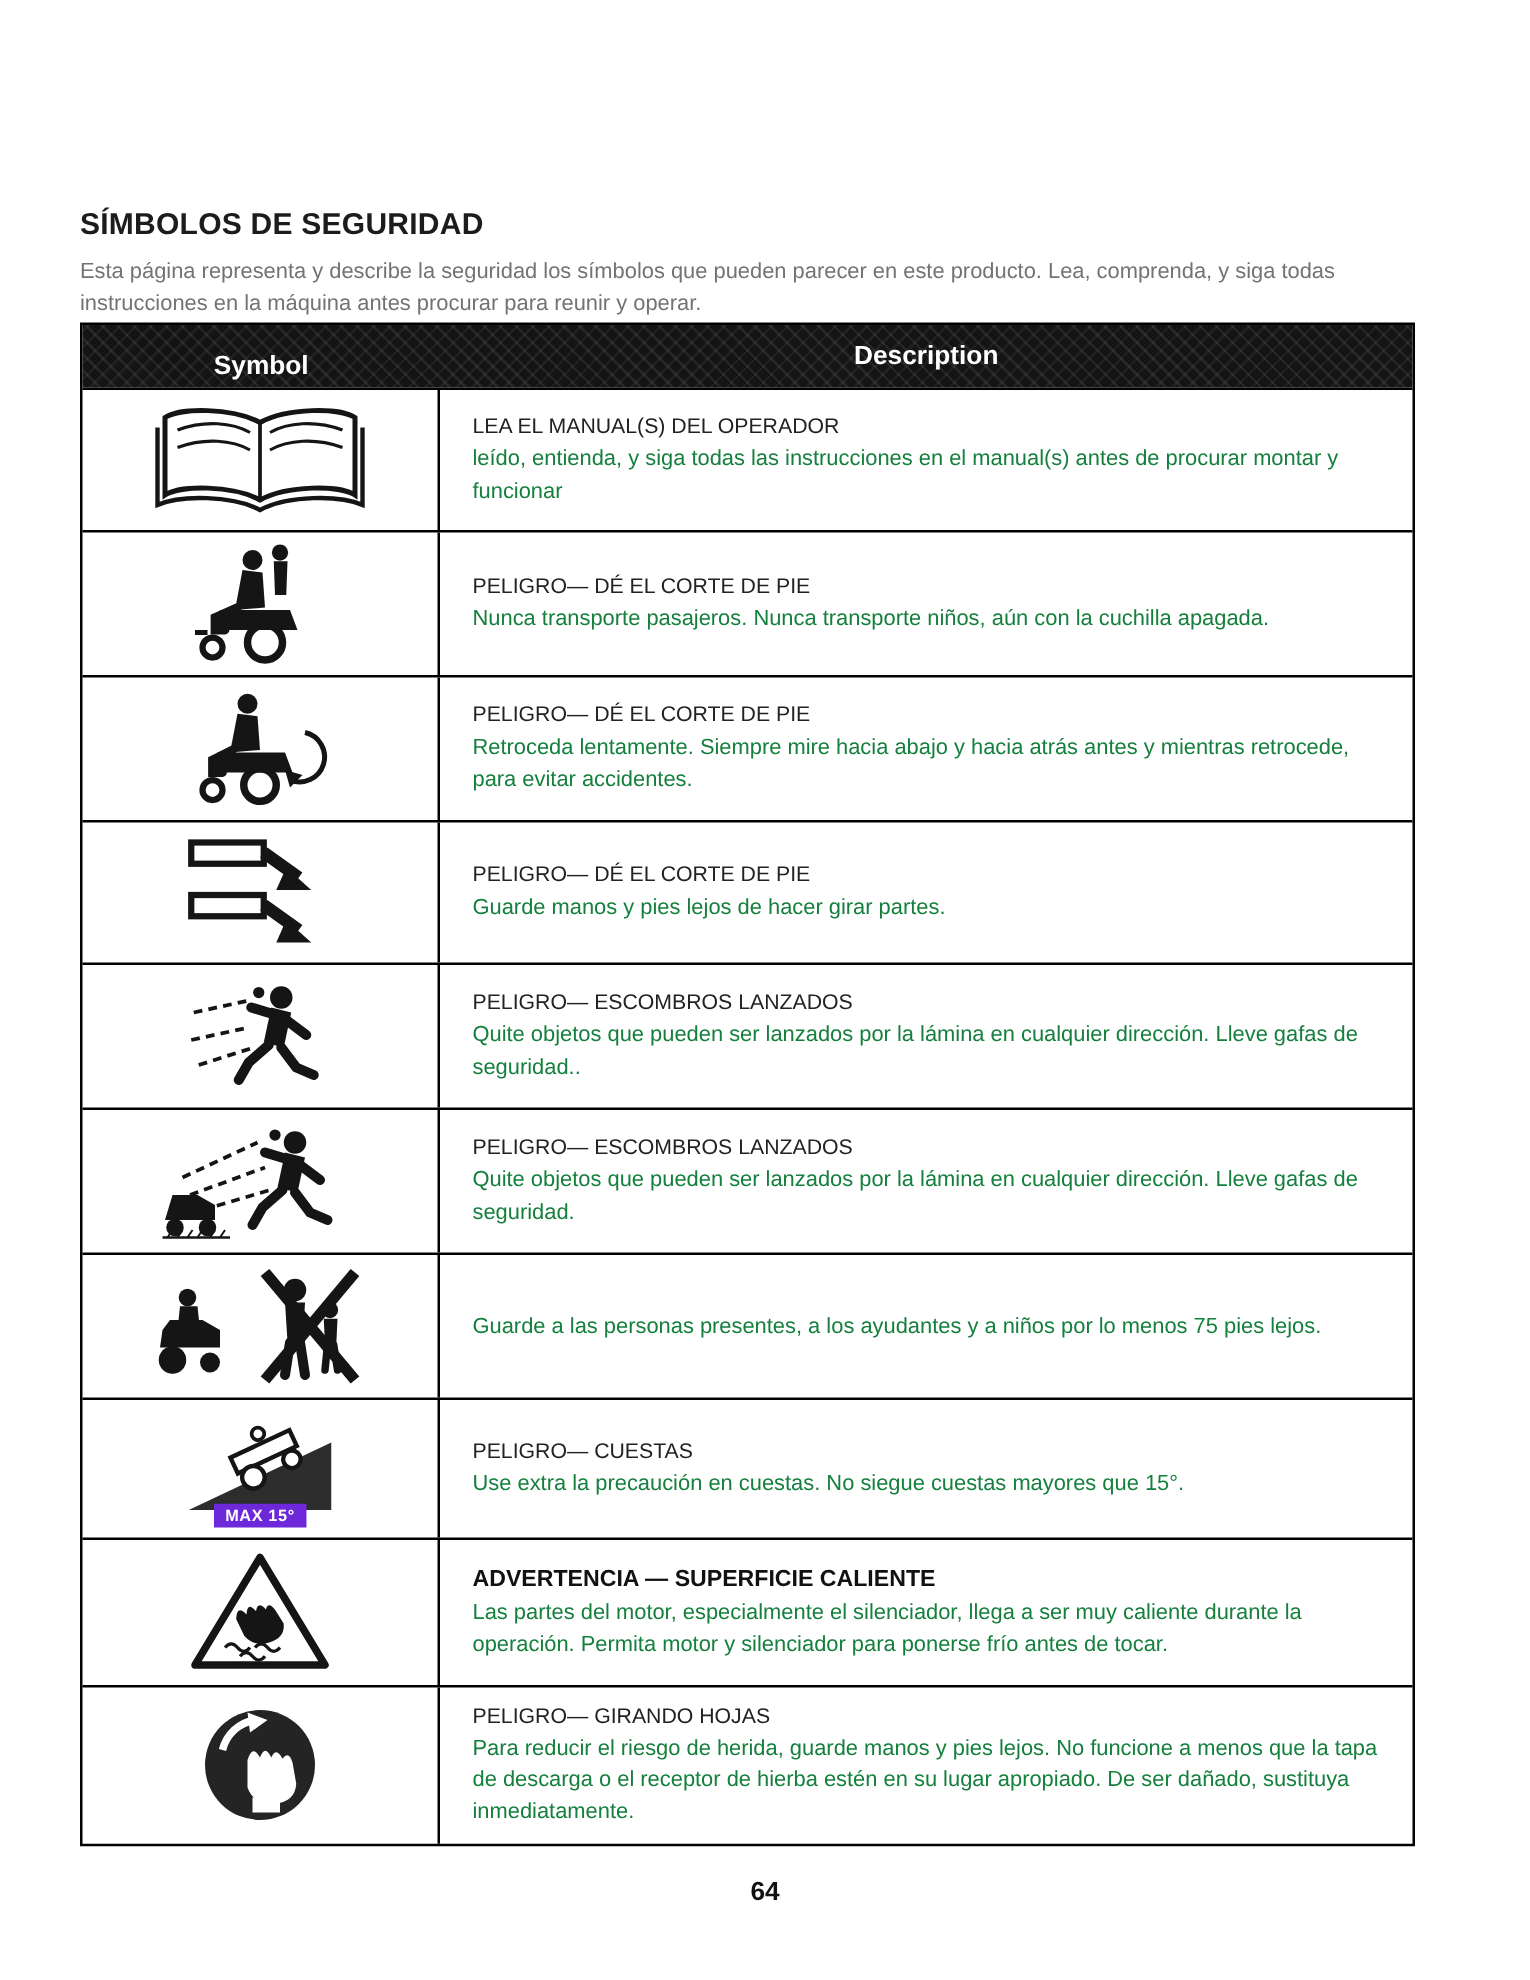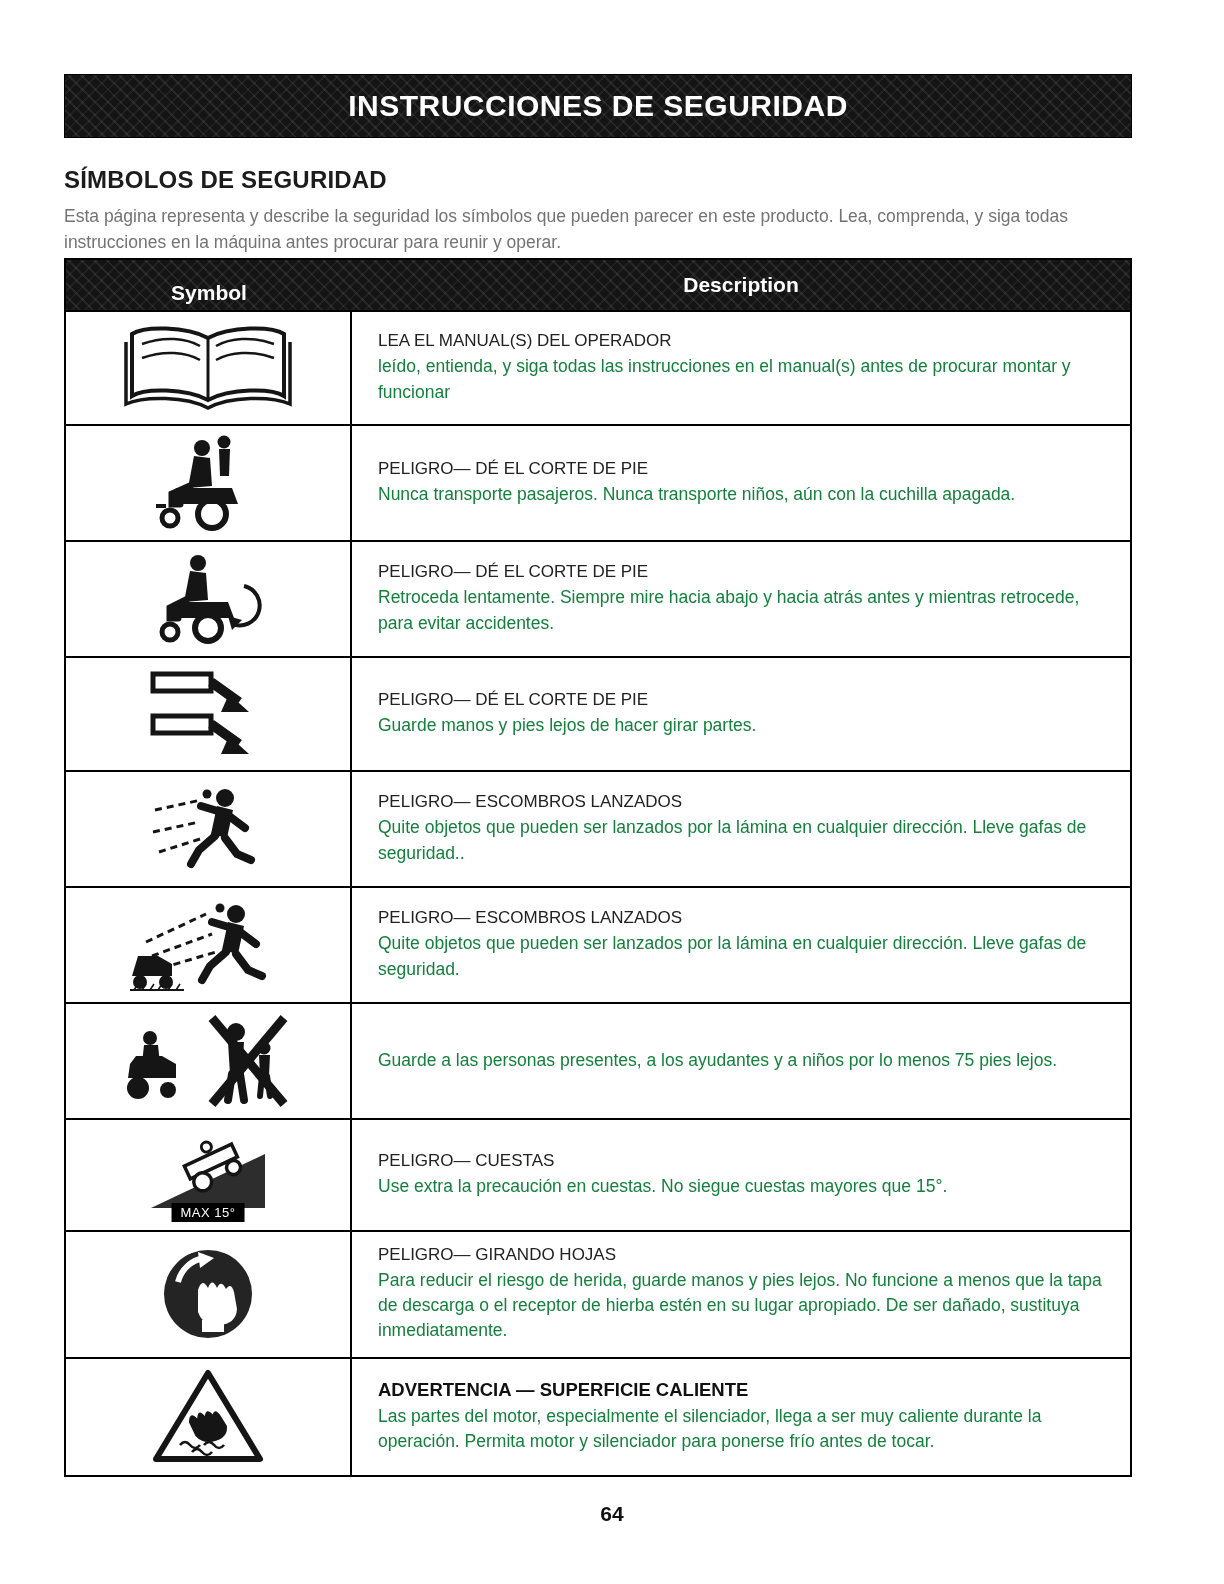--- a/index.html
+++ b/index.html
@@ -48,38 +48,35 @@
   .cell-desc{
     flex:1;padding:13px 26px;display:flex;flex-direction:column;justify-content:center;
   }
   .row-title{font-size:17px;margin:0 0 3px 0;color:#222;}
   .title-bold{font-weight:bold;font-size:18.5px;color:#111;}
   .row-body{font-size:17.5px;line-height:1.44;margin:0;max-width:762px;color:#15803d;}
   
   .icon-wrap{position:relative;display:flex;align-items:center;justify-content:center;}
   .slope-label{
     position:absolute;left:50%;bottom:0;transform:translateX(-50%);
-    background:#000000;color:#fff;font-weight:normal;font-size:13px;
+    background:#6d28d9;color:#fff;font-weight:bold;font-size:13px;
     padding:2px 9px;letter-spacing:.5px;white-space:nowrap;
   }
   
   .page-number{
     position:absolute;top:1502px;left:0;width:100%;
     text-align:center;font-size:21px;font-weight:bold;color:#111;
   }
   svg{display:block;}
 </style>
 </head>
 <body>
 
 <div class="sheet">
 
-  <div class="banner">
-    <h1 class="banner-title">INSTRUCCIONES DE SEGURIDAD</h1>
-  </div>
 
   <div class="section">
     <h2 class="section-title">SÍMBOLOS DE SEGURIDAD</h2>
     <p class="intro">Esta página representa y describe la seguridad los símbolos que pueden parecer en este producto. Lea, comprenda, y siga todas instrucciones en la máquina antes procurar para reunir y operar.</p>
   </div>
 
   <div class="sym-table">
 
     <div class="thead">
       <div class="th-symbol">Symbol</div>
@@ -261,52 +258,52 @@
       </div>
       <div class="cell-desc">
         <p class="row-title">PELIGRO— CUESTAS</p>
         <p class="row-body">Use extra la precaución en cuestas. No siegue cuestas mayores que 15°.</p>
       </div>
     </div>
 
     <div class="trow">
       <div class="cell-symbol">
         <span class="icon-wrap">
-          <svg width="100" height="100" viewBox="0 0 100 100">
-            <circle cx="50" cy="50" r="44" fill="#242424"></circle>
-            <path d="M20 38 A 32 32 0 0 1 46 14" fill="none" stroke="#ffffff" stroke-width="6"></path>
-            <path d="M40 8 L56 14 L42 24 Z" fill="#ffffff"></path>
-            <path d="M40 46 q4 -13 10 -2 q4 -11 9 0 q4 -9 9 1 q5 -7 8 3 l3 17 q-1 15 -18 16 q-16 1 -21 -13 Z" fill="#ffffff"></path>
-            <rect x="44" y="76" width="22" height="12" fill="#ffffff"></rect>
-          </svg>
-        </span>
-      </div>
-      <div class="cell-desc">
-        <p class="row-title">PELIGRO— GIRANDO HOJAS</p>
-        <p class="row-body">Para reducir el riesgo de herida, guarde manos y pies lejos. No funcione a menos que la tapa de descarga o el receptor de hierba estén en su lugar apropiado. De ser dañado, sustituya inmediatamente.</p>
-      </div>
-    </div>
-
-    <div class="trow">
-      <div class="cell-symbol">
-        <span class="icon-wrap">
           <svg width="116" height="100" viewBox="0 0 116 100">
             <path d="M58 6 L110 92 L6 92 Z" fill="none" stroke="#151515" stroke-width="6" stroke-linejoin="round"></path>
             <g transform="rotate(-18 56 56)">
               <path d="M40 50 q4 -11 9 -1 q4 -10 8 0 q4 -8 8 1 q4 -6 7 3 l3 12 q-2 11 -15 11 q-13 0 -18 -11 Z" fill="#151515"></path>
             </g>
             <path d="M30 78 q5 -6 10 0 q5 6 10 0" fill="none" stroke="#151515" stroke-width="2.6"></path>
             <path d="M54 78 q5 -6 10 0 q5 6 10 0" fill="none" stroke="#151515" stroke-width="2.6"></path>
             <path d="M42 85 q5 -6 10 0 q5 6 10 0" fill="none" stroke="#151515" stroke-width="2.6"></path>
           </svg>
         </span>
       </div>
       <div class="cell-desc">
         <p class="row-title title-bold">ADVERTENCIA — SUPERFICIE CALIENTE</p>
         <p class="row-body">Las partes del motor, especialmente el silenciador, llega a ser muy caliente durante la operación. Permita motor y silenciador para ponerse frío antes de tocar.</p>
       </div>
     </div>
 
+    <div class="trow">
+      <div class="cell-symbol">
+        <span class="icon-wrap">
+          <svg width="100" height="100" viewBox="0 0 100 100">
+            <circle cx="50" cy="50" r="44" fill="#242424"></circle>
+            <path d="M20 38 A 32 32 0 0 1 46 14" fill="none" stroke="#ffffff" stroke-width="6"></path>
+            <path d="M40 8 L56 14 L42 24 Z" fill="#ffffff"></path>
+            <path d="M40 46 q4 -13 10 -2 q4 -11 9 0 q4 -9 9 1 q5 -7 8 3 l3 17 q-1 15 -18 16 q-16 1 -21 -13 Z" fill="#ffffff"></path>
+            <rect x="44" y="76" width="22" height="12" fill="#ffffff"></rect>
+          </svg>
+        </span>
+      </div>
+      <div class="cell-desc">
+        <p class="row-title">PELIGRO— GIRANDO HOJAS</p>
+        <p class="row-body">Para reducir el riesgo de herida, guarde manos y pies lejos. No funcione a menos que la tapa de descarga o el receptor de hierba estén en su lugar apropiado. De ser dañado, sustituya inmediatamente.</p>
+      </div>
+    </div>
+
   </div>
 
   <div class="page-number">64</div>
 
 </div>
 
 </body></html>

